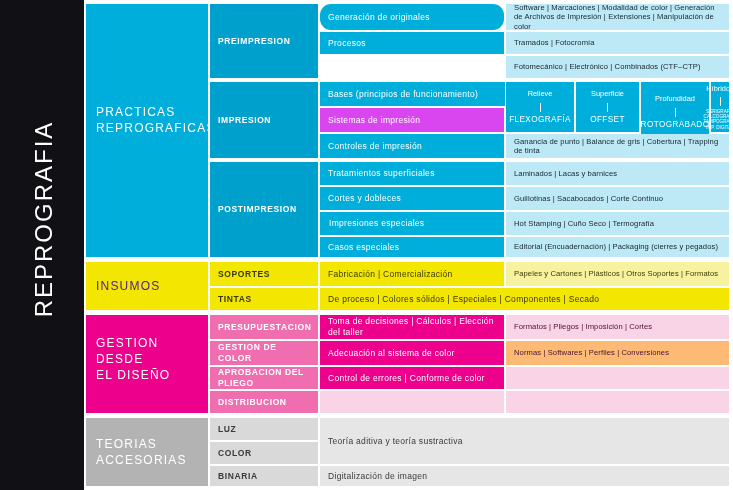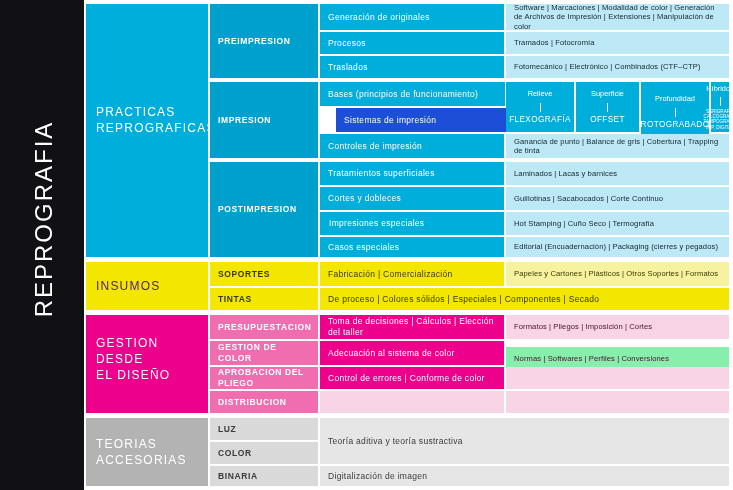--- a/index.html
+++ b/index.html
@@ -90,48 +90,45 @@
   </div>
 
   <div class="cell cat" style="left:86px;top:4px;width:122px;height:253px;background:#00AEDB;padding:100px 10px 0 10px;">
     <span>PRACTICAS</span>
     <span>REPROGRAFICAS</span>
   </div>
 
   <div class="cell sub" style="left:210px;top:4px;width:108px;height:74px;background:#00A0CC;">
     <span>PREIMPRESION</span>
   </div>
-  <div class="cell detail" style="left:320px;top:4px;width:184px;height:26px;background:#00AEDB;">
+  <div class="cell detail" style="left:320px;top:4px;width:184px;height:26px;background:#00AEDB;border-radius:11px;">
     <span>Generación de originales</span>
   </div>
   <div class="cell tags" style="left:506px;top:4px;width:223px;height:26px;background:#BDE9F7;color:#15242b;">
     <span>Software | Marcaciones | Modalidad de color | Generación de Archivos de Impresión | Extensiones | Manipulación de color</span>
   </div>
 
   <div class="cell detail" style="left:320px;top:32px;width:184px;height:22px;background:#00AEDB;">
     <span>Procesos</span>
   </div>
   <div class="cell tags" style="left:506px;top:32px;width:223px;height:22px;background:#BDE9F7;color:#15242b;">
     <span>Tramados | Fotocromía</span>
   </div>
 
-  <div class="cell detail" style="left:320px;top:56px;width:184px;height:22px;background:#00AEDB;">
-    <span>Traslados</span>
-  </div>
   <div class="cell tags" style="left:506px;top:56px;width:223px;height:22px;background:#BDE9F7;color:#15242b;">
     <span>Fotomecánico | Electrónico | Combinados (CTF–CTP)</span>
   </div>
 
   <div class="cell sub" style="left:210px;top:82px;width:108px;height:76px;background:#00A0CC;">
     <span>IMPRESION</span>
   </div>
   <div class="cell detail" style="left:320px;top:82px;width:185px;height:24px;background:#00AEDB;">
     <span>Bases (principios de funcionamiento)</span>
   </div>
-  <div class="cell detail" style="left:336px;top:108px;width:184px;height:24px;background:#1d4ed8;">
+  <div class="cell detail" style="left:320px;top:108px;width:184px;height:24px;background:#d946ef;">
     <span>Sistemas de impresión</span>
   </div>
   <div class="cell detail" style="left:320px;top:134px;width:184px;height:24px;background:#00AEDB;">
     <span>Controles de impresión</span>
   </div>
 
   <div class="col-stack" style="left:506px;top:82px;width:68px;height:50px;background:#00AEDB;">
     <div class="top">Relieve</div>
     <div class="bar"></div>
     <div class="bot">FLEXOGRAFÍA</div>
@@ -224,21 +221,21 @@
   <div class="cell tags" style="left:506px;top:315px;width:223px;height:24px;background:#F9D3E6;color:#4a1030;">
     <span>Formatos | Pliegos | Imposición | Cortes</span>
   </div>
 
   <div class="cell sub" style="left:210px;top:341px;width:108px;height:24px;background:#F06EB0;">
     <span>GESTION DE COLOR</span>
   </div>
   <div class="cell detail" style="left:320px;top:341px;width:184px;height:24px;background:#EC008C;">
     <span>Adecuación al sistema de color</span>
   </div>
-  <div class="cell tags" style="left:506px;top:341px;width:223px;height:24px;background:#86efac;color:#4a1030;margin-top:6px;">
+  <div class="cell tags" style="left:506px;top:341px;width:223px;height:24px;background:#fdba74;color:#4a1030;">
     <span>Normas | Softwares | Perfiles | Conversiones</span>
   </div>
 
   <div class="cell sub" style="left:210px;top:367px;width:108px;height:22px;background:#F06EB0;">
     <span>APROBACION DEL PLIEGO</span>
   </div>
   <div class="cell detail" style="left:320px;top:367px;width:184px;height:22px;background:#EC008C;">
     <span>Control de errores | Conforme de color</span>
   </div>
   <div class="cell tags" style="left:506px;top:367px;width:223px;height:22px;background:#F9D3E6;color:#4a1030;">

